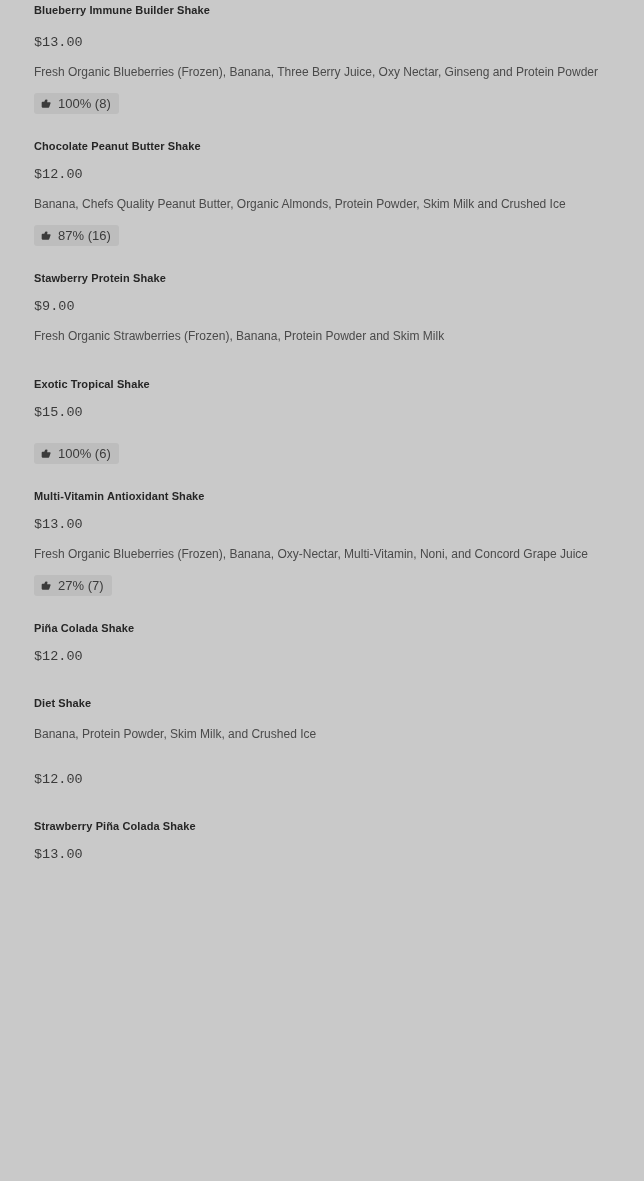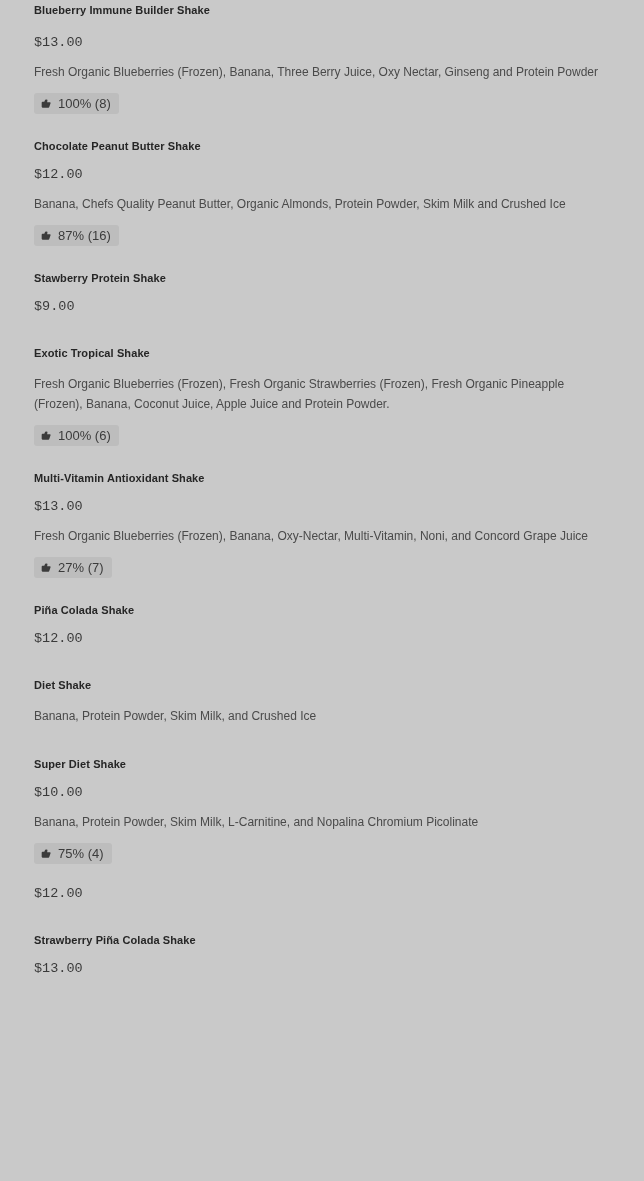--- a/index.html
+++ b/index.html
@@ -109,25 +109,26 @@
               <path d="M6.5 1.5 4.8 5.6H2.2A1.2 1.2 0 0 0 1 6.8v6.1A1.2 1.2 0 0 0 2.2 14h8.6c.6 0 1.1-.4 1.2-.9l1.9-5.4c.2-.8-.4-1.6-1.2-1.6H8.9l.5-2.4c.2-.9-.5-1.7-1.4-1.7-.6 0-1.2.4-1.5.9z"></path>
             </svg>
         </span>
         <span class="rating-text">87% (16)</span>
       </div>
     </div>
 
     <div class="menu-item" style="margin-bottom:28px;">
       <div class="item-name">Stawberry Protein Shake</div>
       <div class="item-price">$9.00</div>
+      <div class="item-desc">Fresh Organic Strawberries (Frozen), Banana, Protein Powder and Skim Milk</div>
     </div>
 
     <div class="menu-item">
       <div class="item-name">Exotic Tropical Shake</div>
-      <div class="item-desc">Fresh Organic Blueberries (Frozen), Fresh Organic Strawberries (Frozen), Fresh Organic Pineapple (Frozen), Banana, Coconut Juice, Apple Juice and Protein Powder.</div>
+      <div class="item-price">$15.00</div>
       <div class="rating">
         <span class="thumb">
           <svg width="11" height="11" viewBox="0 0 16 16" fill="#3b3b3b">
               <path d="M6.5 1.5 4.8 5.6H2.2A1.2 1.2 0 0 0 1 6.8v6.1A1.2 1.2 0 0 0 2.2 14h8.6c.6 0 1.1-.4 1.2-.9l1.9-5.4c.2-.8-.4-1.6-1.2-1.6H8.9l.5-2.4c.2-.9-.5-1.7-1.4-1.7-.6 0-1.2.4-1.5.9z"></path>
             </svg>
         </span>
         <span class="rating-text">100% (6)</span>
       </div>
     </div>
 
@@ -148,33 +149,20 @@
     <div class="menu-item" style="margin-bottom:28px;">
       <div class="item-name">Piña Colada Shake</div>
       <div class="item-price">$12.00</div>
     </div>
 
     <div class="menu-item" style="margin-bottom:28px;">
       <div class="item-name">Diet Shake</div>
       <div class="item-desc">Banana, Protein Powder, Skim Milk, and Crushed Ice</div>
     </div>
 
-    <div class="menu-item">
-      <div class="item-name">Super Diet Shake</div>
-      <div class="item-price">$10.00</div>
-      <div class="item-desc">Banana, Protein Powder, Skim Milk, L-Carnitine, and Nopalina Chromium Picolinate</div>
-      <div class="rating">
-        <span class="thumb">
-          <svg width="11" height="11" viewBox="0 0 16 16" fill="#3b3b3b">
-              <path d="M6.5 1.5 4.8 5.6H2.2A1.2 1.2 0 0 0 1 6.8v6.1A1.2 1.2 0 0 0 2.2 14h8.6c.6 0 1.1-.4 1.2-.9l1.9-5.4c.2-.8-.4-1.6-1.2-1.6H8.9l.5-2.4c.2-.9-.5-1.7-1.4-1.7-.6 0-1.2.4-1.5.9z"></path>
-            </svg>
-        </span>
-        <span class="rating-text">75% (4)</span>
-      </div>
-    </div>
 
     <div class="menu-item" style="margin-bottom:28px;">
       <div class="item-price">$12.00</div>
     </div>
 
     <div class="menu-item" style="margin-bottom:0;">
       <div class="item-name">Strawberry Piña Colada Shake</div>
       <div class="item-price">$13.00</div>
     </div>
 

